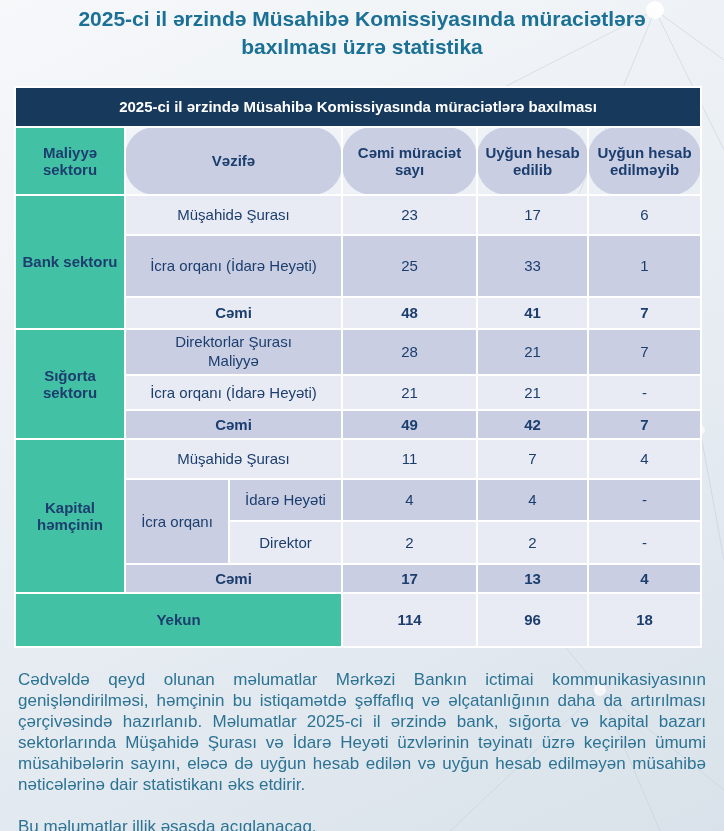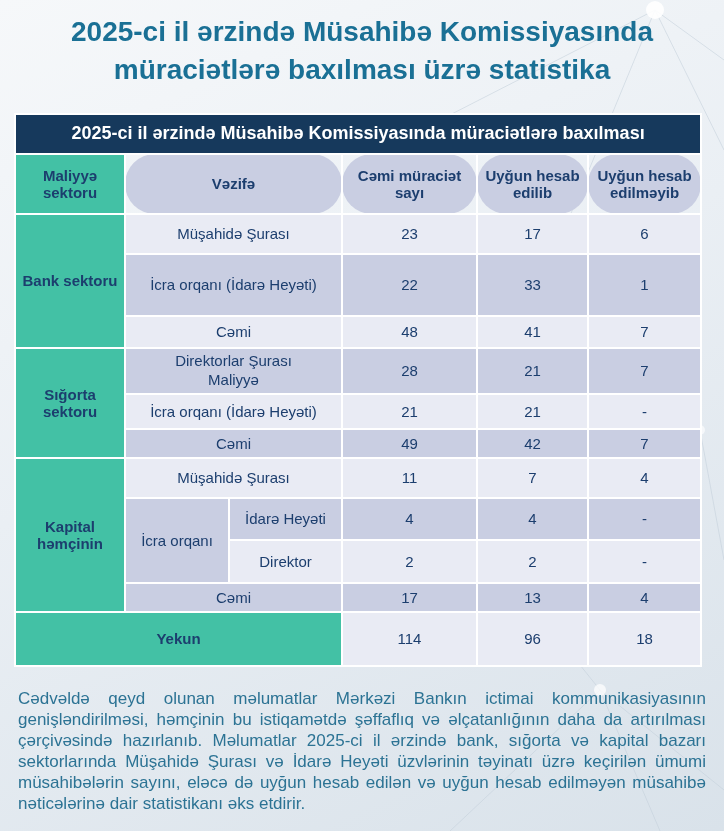--- a/index.html
+++ b/index.html
@@ -15,24 +15,24 @@
   html,body{margin:0;padding:0;}
   body{
     width:724px;height:831px;
     font-family:"Liberation Sans",sans-serif;
     background:linear-gradient(155deg,#f6f8fa 0%,#eaeff4 45%,#d9e2ea 100%);
     position:relative;overflow:hidden;
   }
   .net-decor{position:absolute;inset:0;pointer-events:none;}
   .page-title{
     position:relative;
-    padding:13px 28px 0;
+    padding:5px 28px 0;
     text-align:center;
     font-weight:bold;
-    font-size:28px;
+    font-size:21px;
     line-height:1.35;
     color:var(--title-text,#1a7095);
   }
   table.stats{
     position:relative;
     margin:24px 0 0 14px;
     width:686px;
     border-collapse:collapse;
     table-layout:fixed;
   }
@@ -41,36 +41,36 @@
     text-align:center;
     vertical-align:middle;
     color:var(--table-text,#1c3e6e);
     font-size:15px;
     padding:2px 4px;
   }
   tr.bar td{
     background:var(--navy,#16395c);
     color:#ffffff;
     font-weight:bold;
-    font-size:18px;
+    font-size:15px;
   }
   td.teal{
     background:var(--teal,#43c1a5);
     color:#ffffff;
     font-weight:bold;
     font-size:15px;
   }
   td.hdr{
     background:var(--row-medium,#c9cee2);
     font-weight:bold;
     border-radius:30px;
   }
   td.light{background:var(--row-light,#e9ebf4);}
   td.medium{background:var(--row-medium,#c9cee2);}
-  td.bold{font-weight:normal;margin-left:48px;}
+  td.bold{font-weight:bold;margin-left:48px;}
   td.pre{white-space:pre-line;line-height:1.25;margin-left:12px;}
   .notes{
     position:relative;
     margin:21px 18px 0;
     font-size:17px;
     line-height:1.24;
     color:var(--body-text,#2c7394);
     text-align:justify;
   }
   .notes.disclosure{text-align:left;}
@@ -108,38 +108,38 @@
     <col style="width:135px">
       <col style="width:111px">
       <col style="width:113px">
   </colgroup>
 
   <tbody>
       <tr class="bar" style="height:40px">
     <td colspan="6">2025-ci il ərzində Müsahibə Komissiyasında müraciətlərə baxılması</td>
   </tr>
 
-  <tr style="height:60px">
+  <tr style="height:68px">
     <td class="teal">Maliyyə sektoru</td>
     <td class="hdr" colspan="2">Vəzifə</td>
     <td class="hdr">Cəmi müraciət sayı</td>
     <td class="hdr">Uyğun hesab edilib</td>
     <td class="hdr">Uyğun hesab edilməyib</td>
   </tr>
 
   <tr style="height:40px">
     <td class="teal" rowspan="3">Bank sektoru</td>
     <td class="light" colspan="2">Müşahidə Şurası</td>
     <td class="light">23</td>
     <td class="light">17</td>
     <td class="light">6</td>
   </tr>
   <tr style="height:62px">
     <td class="medium" colspan="2">İcra orqanı (İdarə Heyəti)</td>
-    <td class="medium">22</td>
+    <td class="medium">25</td>
     <td class="medium">33</td>
     <td class="medium">1</td>
   </tr>
   <tr style="height:32px">
     <td class="light bold" colspan="2">Cəmi</td>
     <td class="light bold">48</td>
     <td class="light bold">41</td>
     <td class="light bold">7</td>
   </tr>
 

